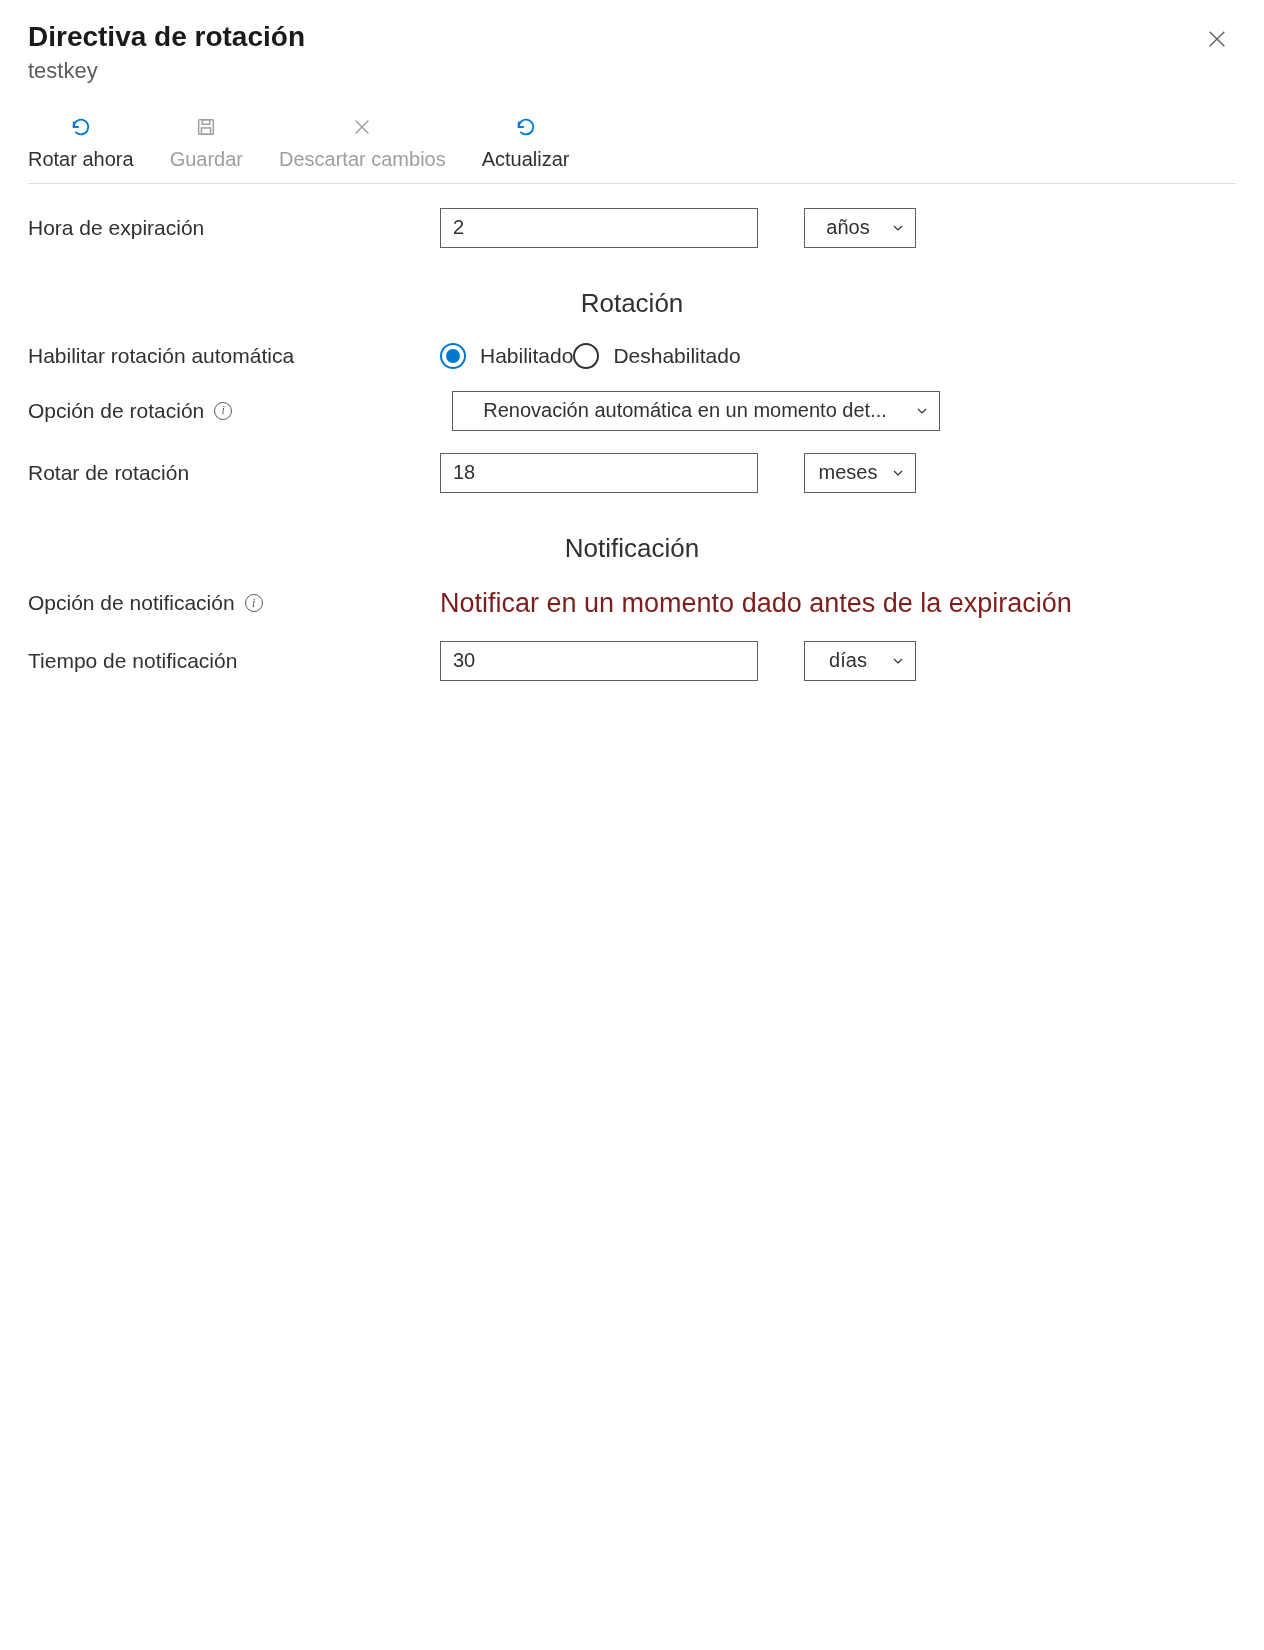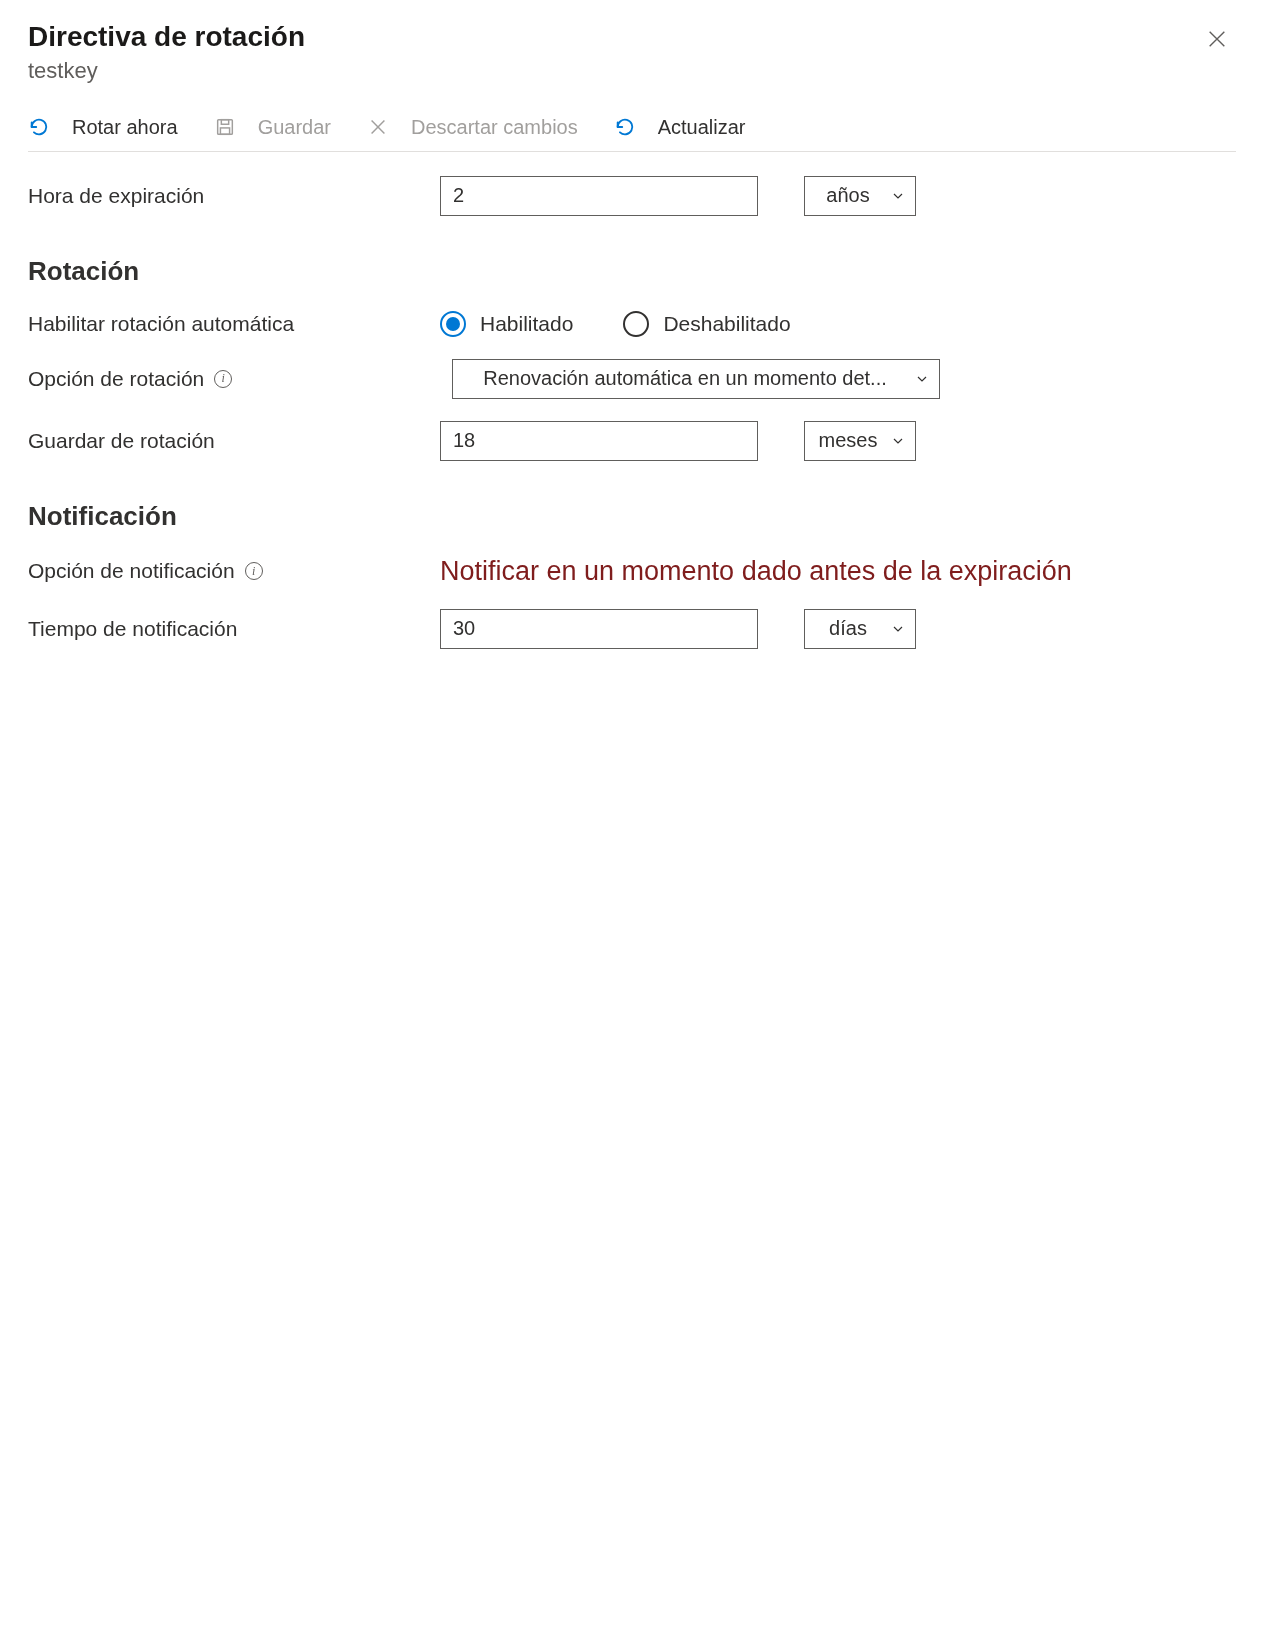--- a/index.html
+++ b/index.html
@@ -48,27 +48,28 @@
       display: flex;
       gap: 36px;
       margin-top: 32px;
       padding-bottom: 12px;
       border-bottom: 1px solid #e1dfdd;
       align-items: center;
     }
     .toolbar-btn {
       display: flex;
       align-items: center;
-      gap: 22px;
+      gap: 10px;
       background: none;
       border: none;
       font-size: 20px;
       cursor: pointer;
       color: #323130;
       font-family: inherit;
+      flex-direction: column;
     }
     .toolbar-btn.disabled {
       color: #a19f9d;
       cursor: default;
     }
     .toolbar-btn svg {
       width: 22px;
       height: 22px;
     }
     .icon-blue { color: #0078d4; }
@@ -90,24 +91,25 @@
       gap: 10px;
     }
     .form-controls {
       flex: 1;
       display: flex;
       align-items: center;
       gap: 34px;
     }
     .section-heading {
       font-size: 26px;
-      font-weight: 700;
+      font-weight: 400;
       color: #323130;
       margin-top: 40px;
       margin-bottom: 24px;
+      text-align: center;
     }
     .text-input {
       width: 318px;
       height: 40px;
       border: 1px solid #605e5c;
       padding: 0 12px;
       font-size: 20px;
       font-family: inherit;
       color: #323130;
     }
@@ -147,21 +149,20 @@
       color: #323130;
       background: #fff;
       cursor: pointer;
       text-align: center;
       white-space: nowrap;
       overflow: hidden;
       text-overflow: ellipsis;
     }
     .radio-group {
       display: flex;
-      gap: 50px;
       align-items: flex-end;
     }
     .radio-item {
       display: flex;
       align-items: center;
       gap: 14px;
       cursor: pointer;
     }
     .radio-outer {
       width: 26px;
@@ -293,21 +294,21 @@
       <div class="select-wrap">
         <button class="select-wide">Renovación automática en un momento det...</button>
         <svg class="chev" width="16" height="16" viewBox="0 0 24 24" fill="none" stroke="currentColor" stroke-width="1.8">
             <path d="M6 9 L12 15 L18 9"></path>
           </svg>
       </div>
     </div>
   </div>
 
   <div class="form-row">
-    <div class="form-label">Guardar de rotación</div>
+    <div class="form-label">Rotar de rotación</div>
     <div class="form-controls">
       <input class="text-input" type="text" value="18" style="">
       <div class="select-wrap">
         <button class="select">meses</button>
         <svg class="chev" width="16" height="16" viewBox="0 0 24 24" fill="none" stroke="currentColor" stroke-width="1.8">
             <path d="M6 9 L12 15 L18 9"></path>
           </svg>
       </div>
     </div>
   </div>

